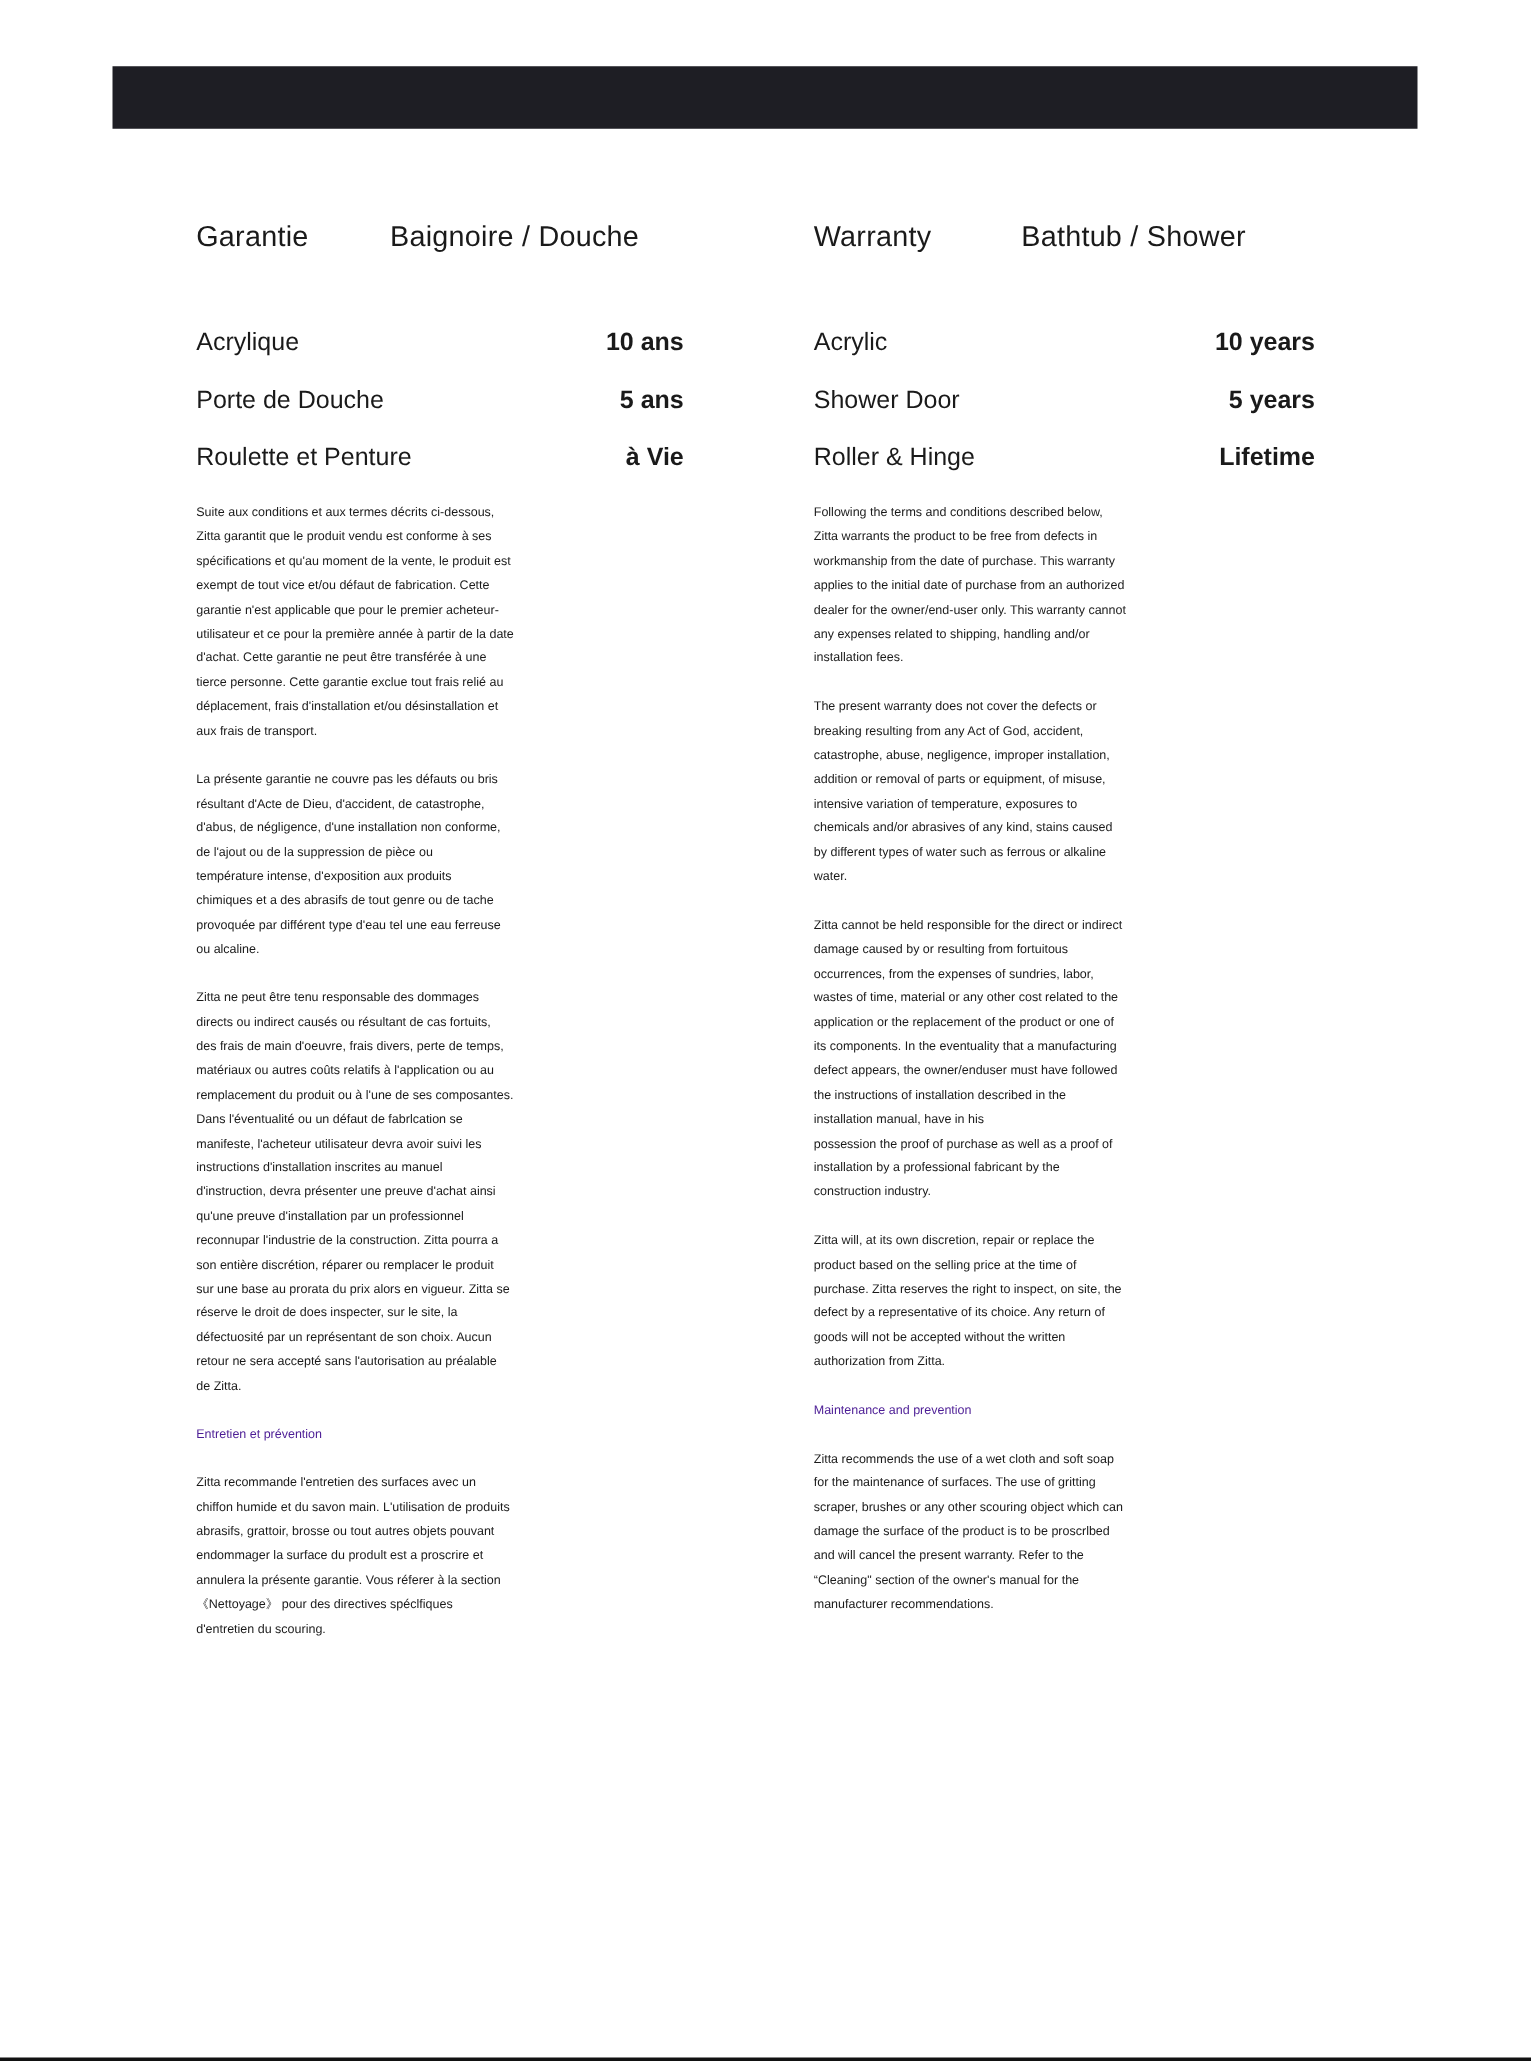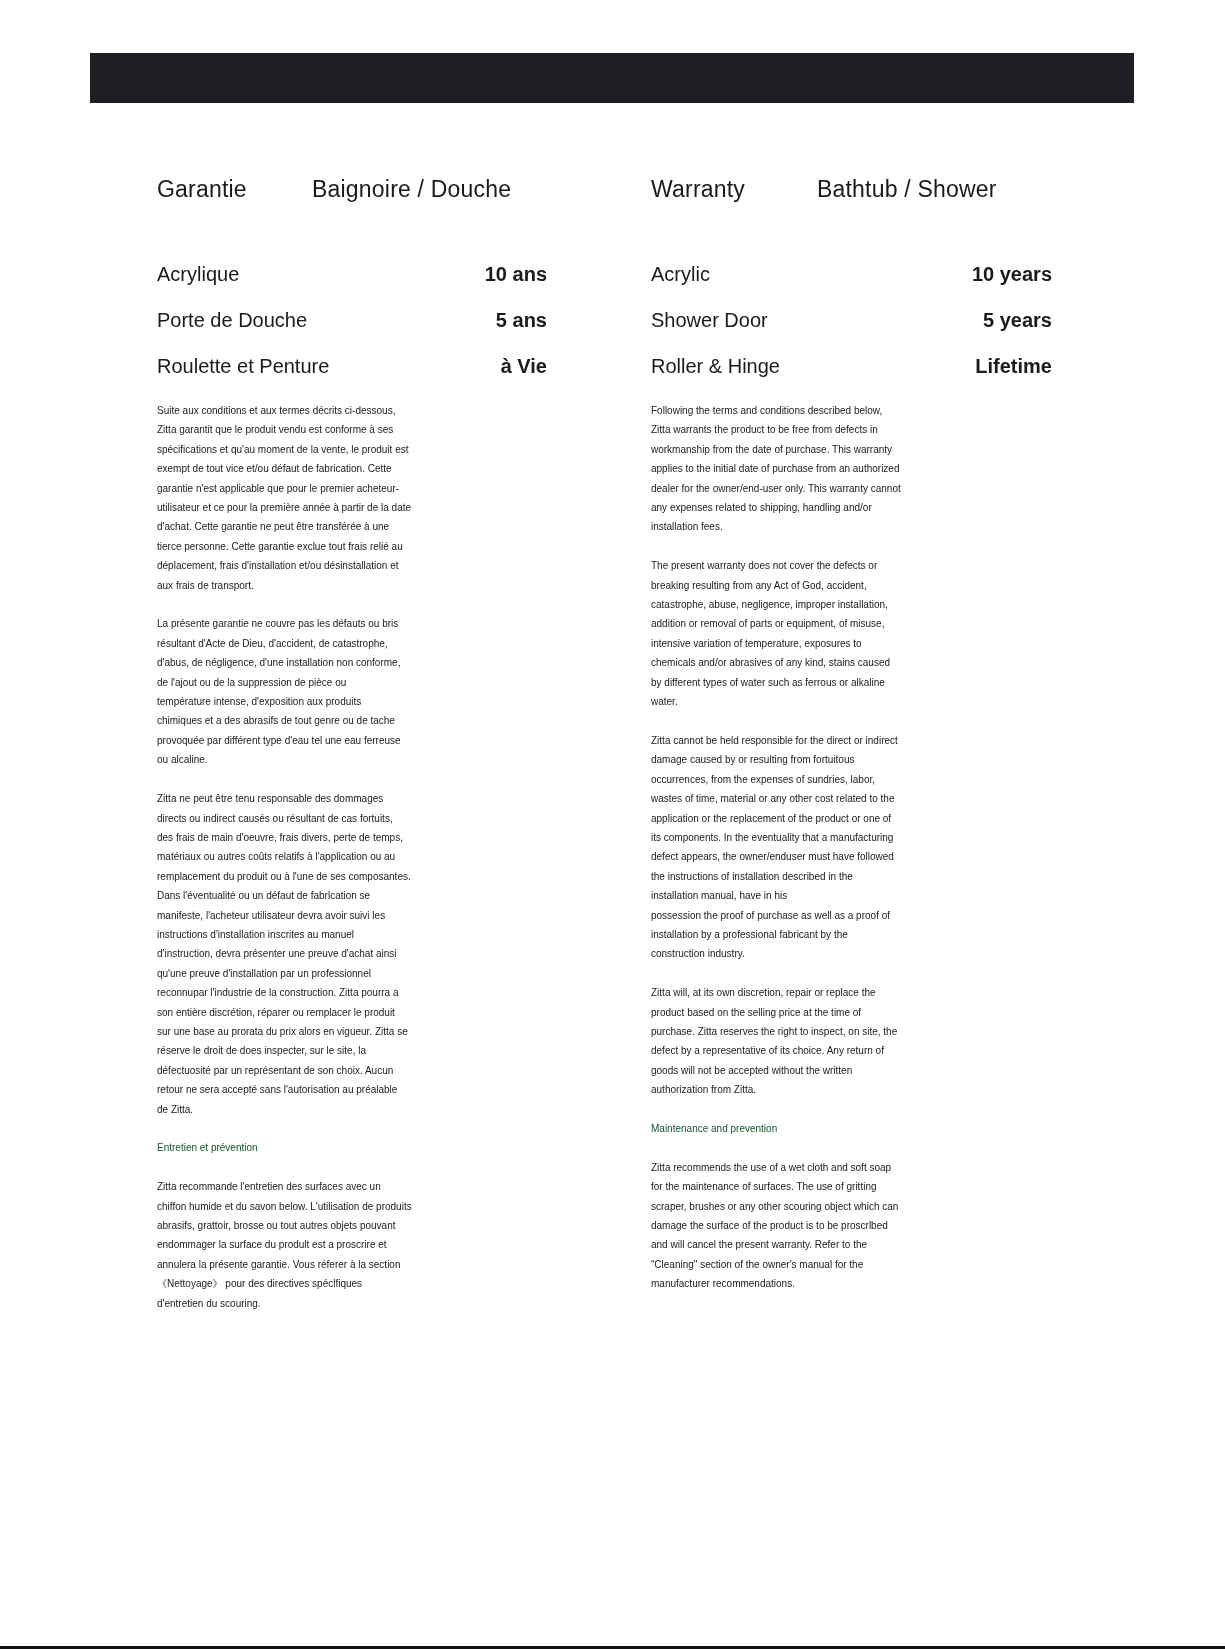--- a/index.html
+++ b/index.html
@@ -16,21 +16,21 @@
   .col-en .hdr .h2 { position: absolute; left: 166px; }
   .wtable { position: absolute; top: 239px; left: 0; font-size: 20px; line-height: 22px; }
   .col-fr .wtable { width: 390px; }
   .col-en .wtable { width: 401px; }
   .wrow { position: relative; height: 22px; white-space: nowrap; margin-top: 24px; }
   .wrow .item { position: absolute; left: 0; }
   .wrow .term { position: absolute; right: 0; font-weight: bold; }
   .body { position: absolute; top: 401px; left: 0; width: 460px; font-size: 10px; line-height: 19.4px; }
   .para { margin: 0 0 19.4px 0; }
   .para .ln { display: block; white-space: nowrap; }
-  .sub { margin: 0 0 19.4px 0; color: #14532d; }
+  .sub { margin: 0 0 19.4px 0; color: #4c1d95; }
 </style>
 </head>
 <body>
 
 <div class="top-bar" style="background: rgb(30, 30, 36);"></div>
 
 <div class="col col-fr">
   <div class="hdr">
     <span class="h1">Garantie</span>
     <span class="h2">Baignoire / Douche</span>
@@ -87,21 +87,21 @@
         <span class="ln">son entière discrétion, réparer ou remplacer le produit</span>
         <span class="ln">sur une base au prorata du prix alors en vigueur. Zitta se</span>
         <span class="ln">réserve le droit de does inspecter, sur le site, la</span>
         <span class="ln">défectuosité par un représentant de son choix. Aucun</span>
         <span class="ln">retour ne sera accepté sans l'autorisation au préalable</span>
         <span class="ln">de Zitta.</span>
       </div>
     <div class="sub">Entretien et prévention</div>
     <div class="para">
         <span class="ln">Zitta recommande l'entretien des surfaces avec un</span>
-        <span class="ln">chiffon humide et du savon below. L'utilisation de produits</span>
+        <span class="ln">chiffon humide et du savon main. L'utilisation de produits</span>
         <span class="ln">abrasifs, grattoir, brosse ou tout autres objets pouvant</span>
         <span class="ln">endommager la surface du prodult est a proscrire et</span>
         <span class="ln">annulera la présente garantie. Vous réferer à la section</span>
         <span class="ln"> 《Nettoyage》  pour des directives spéclfiques</span>
         <span class="ln">d'entretien du scouring.</span>
       </div>
   </div>
 </div>
 
 <div class="col col-en">

